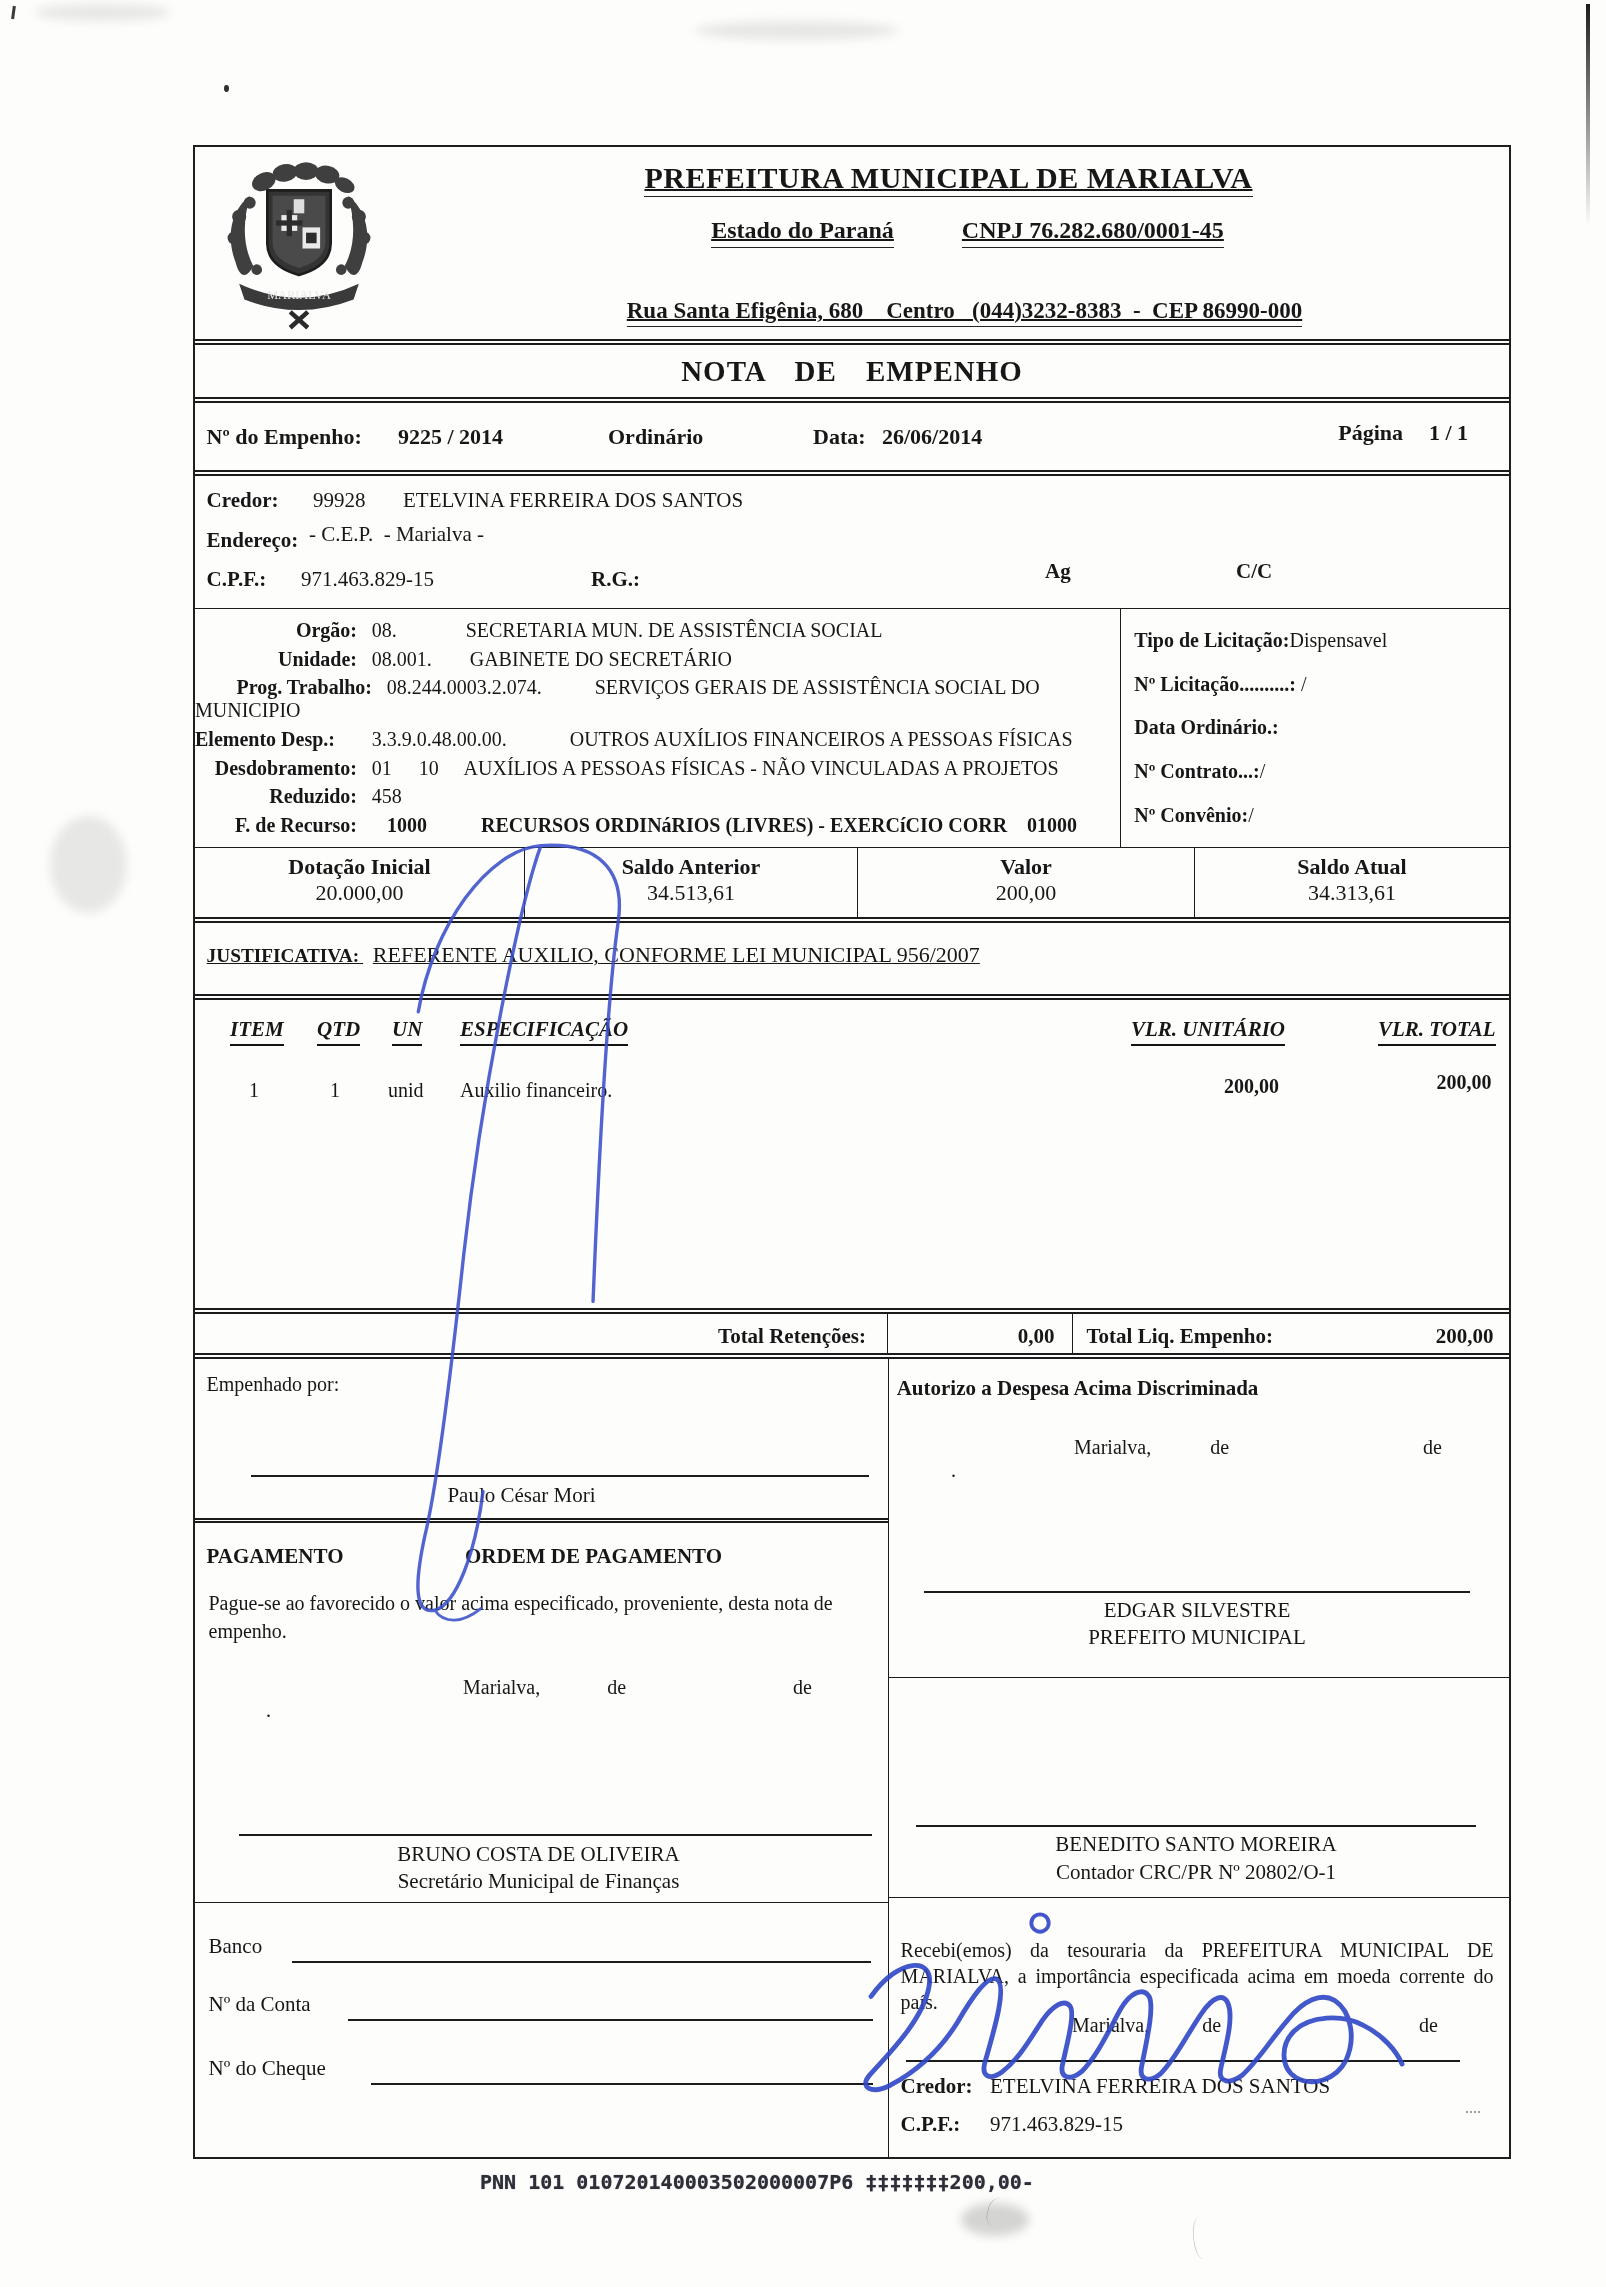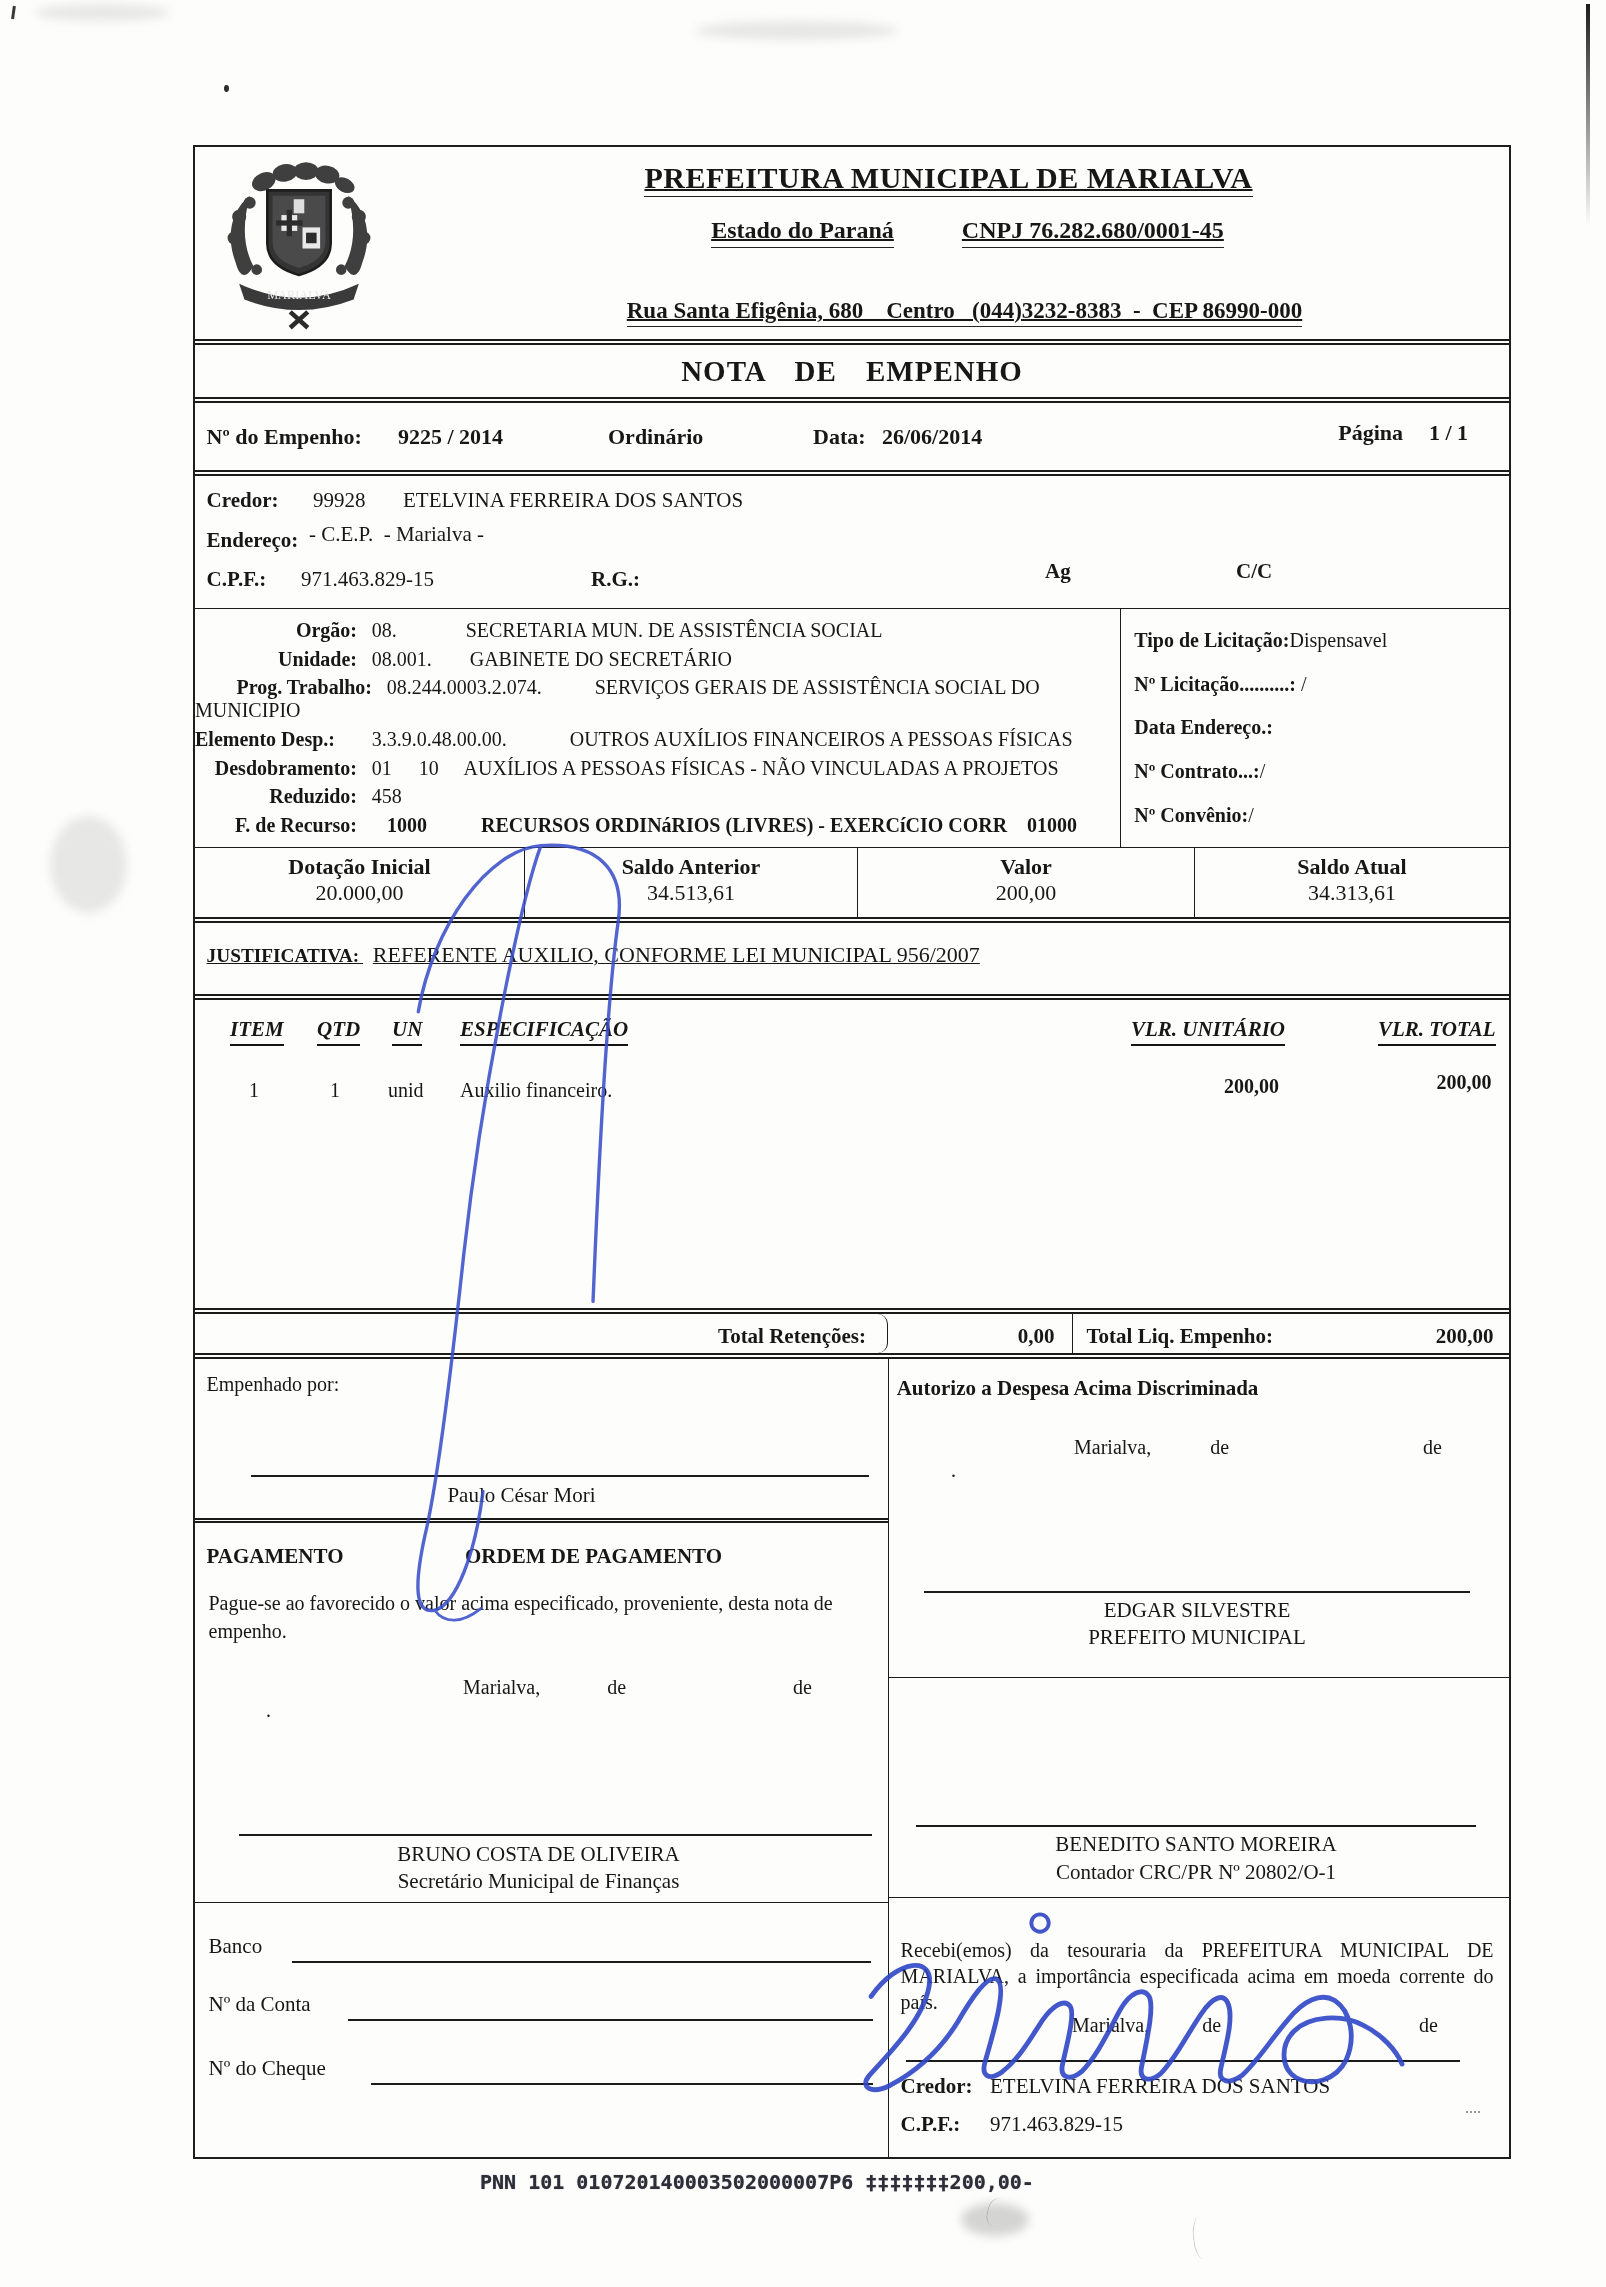--- a/index.html
+++ b/index.html
@@ -157,21 +157,21 @@
         <div class="t21" style="position:relative;">
           <span class="b" style="display:inline-block;width:162px;text-align:right;">F. de Recurso:</span>
           <span class="b" style="display:inline-block;min-width:89px;margin-left:25px;">1000</span>
           <span class="b">RECURSOS ORDINáRIOS (LIVRES) - EXERCíCIO CORR</span>
           <span class="b abs" style="left:832px;top:0;">01000</span>
         </div>
       </div>
       <div style="width:367px;border-left:1.9px solid #1b1b1b;display:flex;flex-direction:column;justify-content:space-around;padding:9.7px 7.7px 9.7px 13.5px;">
         <div class="t21 licrow"><span class="b">Tipo de Licitação:</span><span>Dispensavel</span></div>
         <div class="t21 licrow"><span class="b">Nº Licitação..........:</span><span> /</span></div>
-        <div class="t21 licrow"><span class="b">Data Endereço.:</span></div>
+        <div class="t21 licrow"><span class="b">Data Ordinário.:</span></div>
         <div class="t21 licrow"><span class="b">Nº Contrato...:</span><span>/</span></div>
         <div class="t21 licrow"><span class="b">Nº Convênio:</span><span>/</span></div>
       </div>
     </div>
 
     <div class="sec" style="height:75px;border-bottom:6.8px double #1b1b1b;display:flex;">
       <div class="cell" style="width:330px;border-right:1.9px solid #1b1b1b;text-align:center;padding-top:5.8px;">
         <div class="b t23">Dotação Inicial</div>
         <div class="t23">20.000,00</div>
       </div>
@@ -206,21 +206,21 @@
         <span class="abs t21" style="left:54px;top:79px;">1</span>
         <span class="abs t21" style="left:135px;top:79px;">1</span>
         <span class="abs t21" style="left:193px;top:79px;">unid</span>
         <span class="abs t21" style="left:265px;top:79px;">Auxilio financeiro.</span>
         <span class="abs b t21" style="right:230px;top:75px;">200,00</span>
         <span class="abs b t21" style="right:17.4px;top:71px;">200,00</span>
       </div>
     </div>
 
     <div class="sec" style="height:45px;border-bottom:6.8px double #1b1b1b;display:flex;align-items:center;">
-      <div class="cell b t22" style="width:693px;height:100%;border-right:1.9px solid #1b1b1b;text-align:right;padding:9.7px 21px 0 0;border-radius:10px;">Total Retenções:</div>
+      <div class="cell b t22" style="width:693px;height:100%;border-right:1.9px solid #1b1b1b;text-align:right;padding:9.7px 21px 0 0;">Total Retenções:</div>
       <div class="cell b t22" style="width:185px;height:100%;border-right:1.9px solid #1b1b1b;text-align:right;padding:9.7px 17.4px 0 0;">0,00</div>
       <div class="cell b t22" style="width:241px;height:100%;padding:9.7px 0 0 13.5px;">Total Liq. Empenho:</div>
       <div class="cell b t22" style="flex:1;height:100%;text-align:right;padding:9.7px 15.4px 0 0;">200,00</div>
     </div>
 
     <div class="sec" style="flex:1;display:flex;">
 
       <div style="width:693px;border-right:1.9px solid #1b1b1b;display:flex;flex-direction:column;">
 
         <div class="cell" style="height:164px;position:relative;border-bottom:5.8px double #1b1b1b;">

